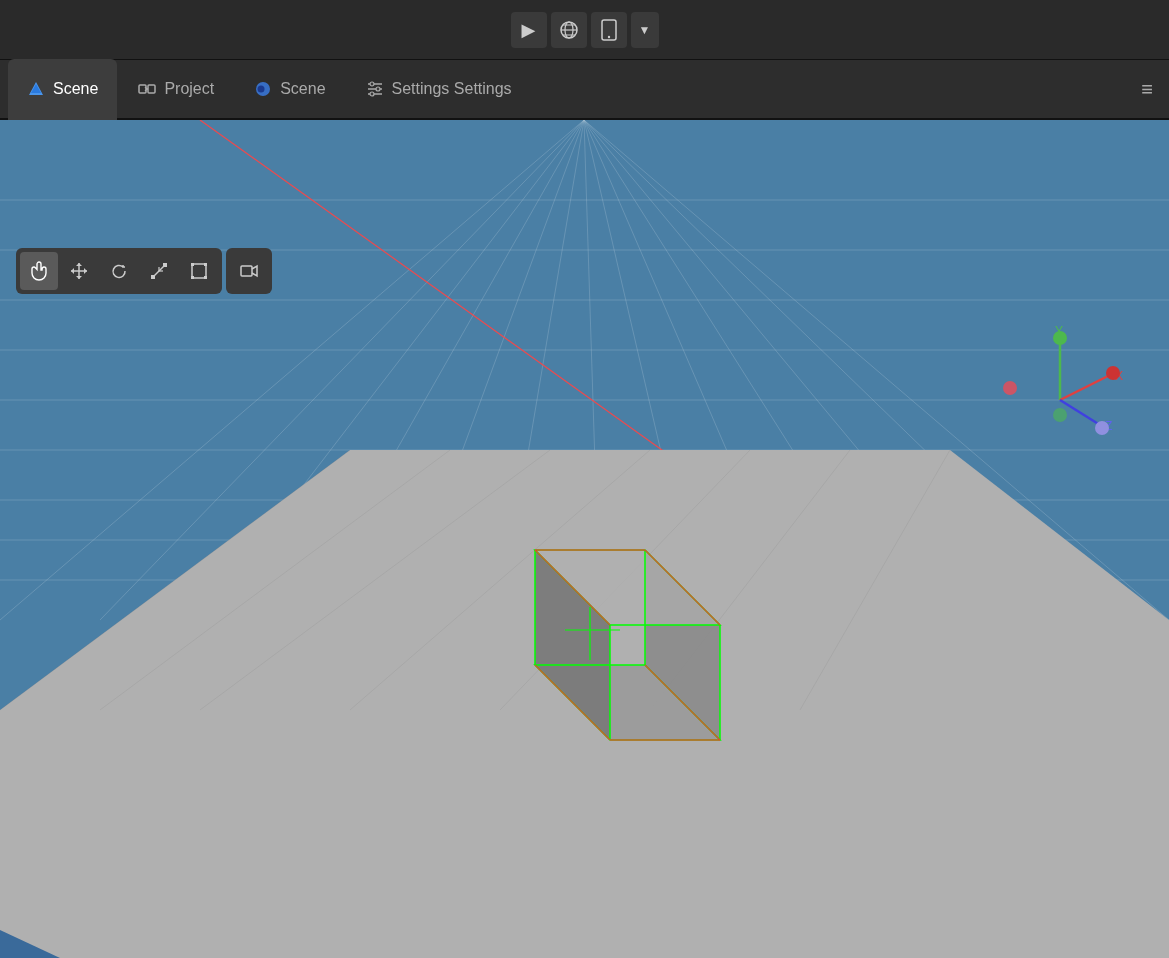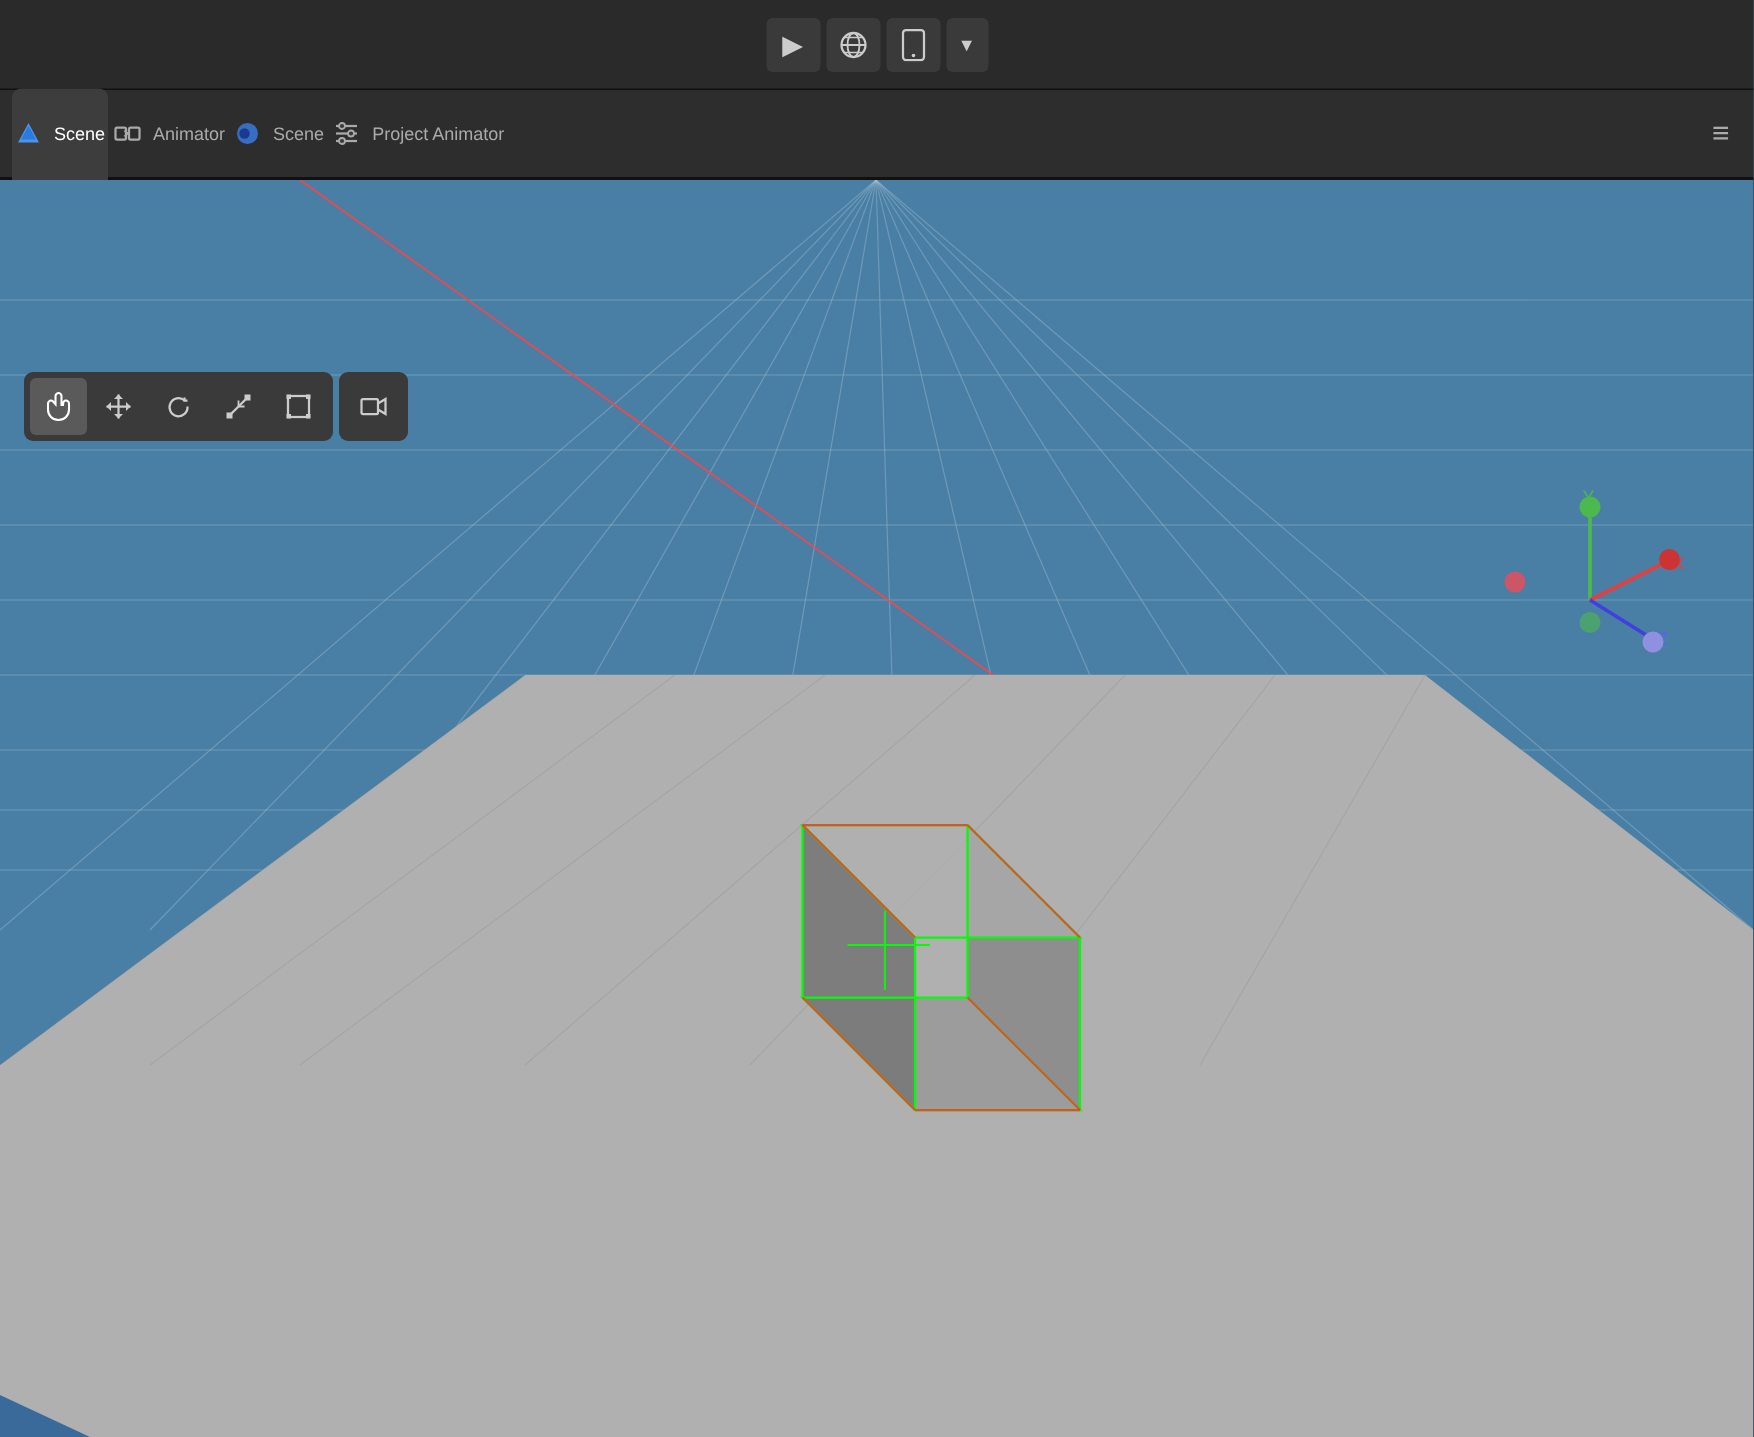--- a/index.html
+++ b/index.html
@@ -58,28 +58,28 @@
       background: #2d2d2d;
       display: flex;
       align-items: center;
       border-bottom: 2px solid #111;
       padding: 0 8px;
       gap: 2px;
     }
 
     .tab {
       height: 61px;
-      padding: 0 2px;
+      padding: 0 19px;
       display: flex;
       align-items: center;
       gap: 8px;
       border-radius: 6px 6px 0 0;
       cursor: pointer;
       color: #aaa;
-      font-size: 12px;
+      font-size: 16px;
       font-weight: 500;
       background: transparent;
       border: none;
       white-space: nowrap;
     }
     .tab.active {
       background: #3d3d3d;
       color: #fff;
     }
 
@@ -179,21 +179,21 @@
   </button>
   <button class="tab">
     <span class="tab-icon">
       <svg width="18" height="18" viewBox="0 0 18 18">
         <rect x="1" y="5" width="7" height="8" rx="1" fill="none" stroke="#aaa" stroke-width="1.5"></rect>
         <rect x="10" y="5" width="7" height="8" rx="1" fill="none" stroke="#aaa" stroke-width="1.5"></rect>
         <line x1="8" y1="9" x2="10" y2="9" stroke="#aaa" stroke-width="1.5"></line>
         <polyline points="7,7 9,9 7,11" fill="none" stroke="#aaa" stroke-width="1.2"></polyline>
       </svg>
     </span>
-    <span>Animator</span>
+    <span>Project</span>
   </button>
   <button class="tab">
     <span class="tab-icon">
       <svg width="18" height="18" viewBox="0 0 18 18">
         <circle cx="9" cy="9" r="7" fill="#3a7adf" opacity="0.85"></circle>
         <circle cx="7" cy="9" r="3.5" fill="#1a3a8f"></circle>
       </svg>
     </span>
     <span>Scene</span>
   </button>
@@ -201,21 +201,21 @@
     <span class="tab-icon">
       <svg width="18" height="18" viewBox="0 0 18 18">
         <line x1="2" y1="4" x2="16" y2="4" stroke="#aaa" stroke-width="1.5"></line>
         <line x1="2" y1="9" x2="16" y2="9" stroke="#aaa" stroke-width="1.5"></line>
         <line x1="2" y1="14" x2="16" y2="14" stroke="#aaa" stroke-width="1.5"></line>
         <circle cx="6" cy="4" r="2" fill="#3a3a3a" stroke="#aaa" stroke-width="1.2"></circle>
         <circle cx="12" cy="9" r="2" fill="#3a3a3a" stroke="#aaa" stroke-width="1.2"></circle>
         <circle cx="6" cy="14" r="2" fill="#3a3a3a" stroke="#aaa" stroke-width="1.2"></circle>
       </svg>
     </span>
-    <span>Project Animator</span>
+    <span>Settings Settings</span>
   </button>
   <div class="tab-bar-spacer"></div>
   <div class="tab-bar-menu">≡</div>
 </div>
 
 <div class="scene-viewport">
   
   <svg width="1169" height="838" viewBox="0 0 1169 838" xmlns="http://www.w3.org/2000/svg">
     <defs>
       <pattern id="grid-top" x="0" y="0" width="60" height="60" patternUnits="userSpaceOnUse">

